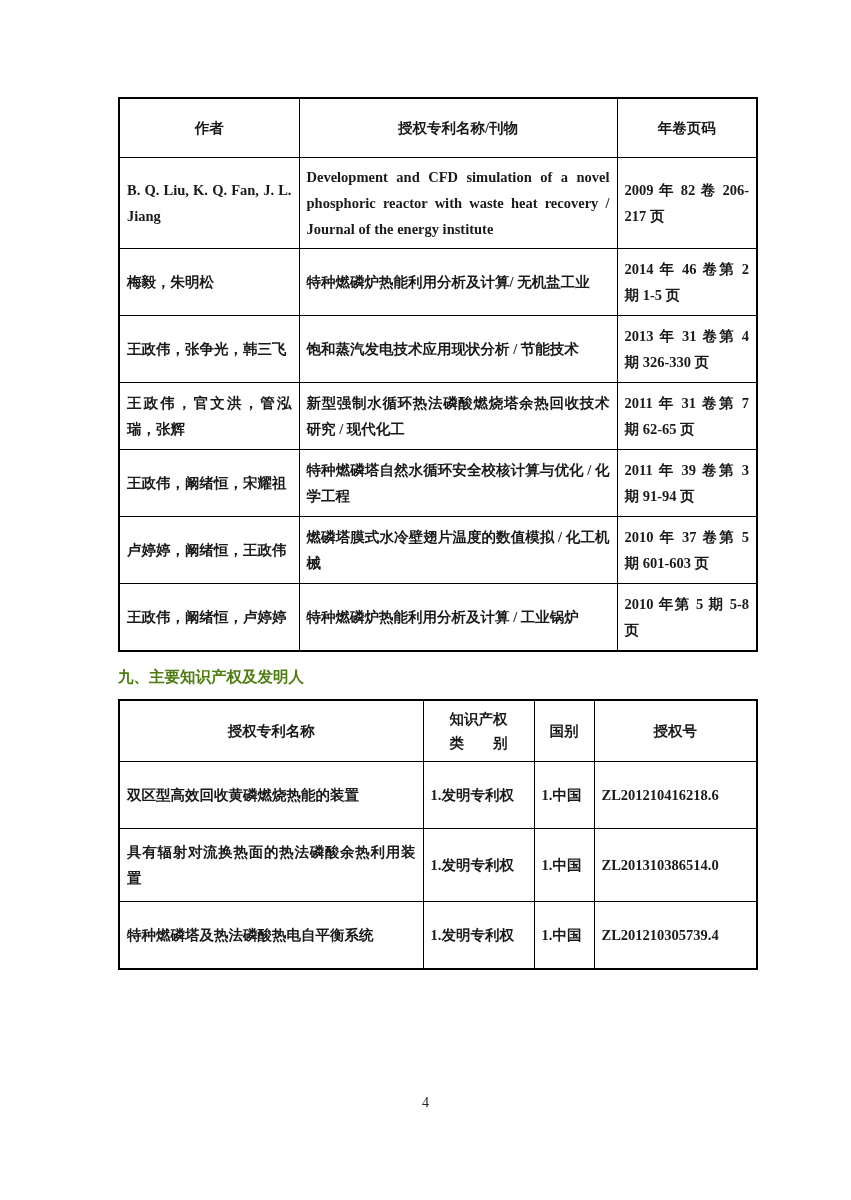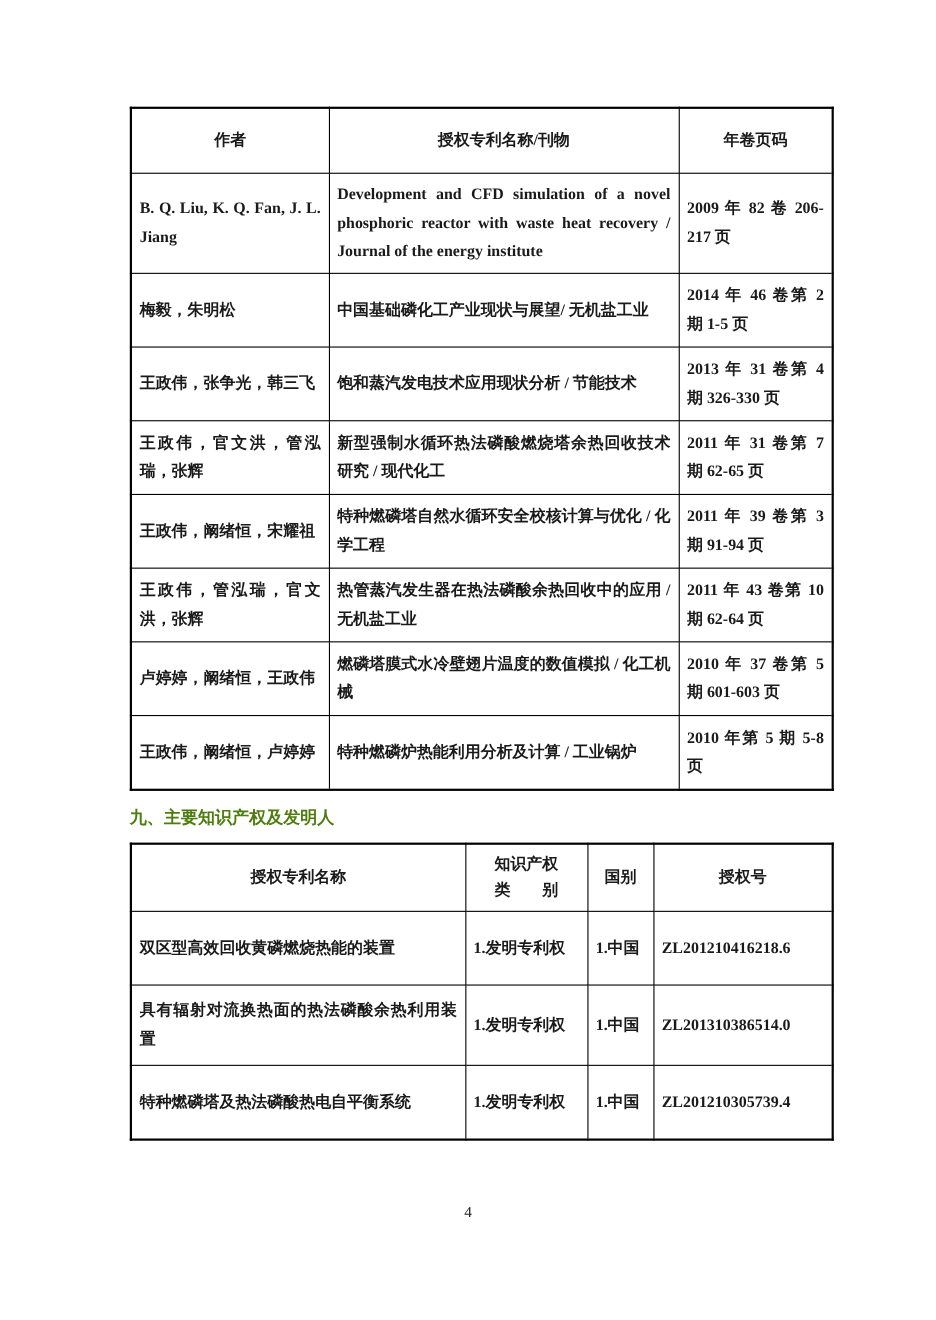--- a/index.html
+++ b/index.html
@@ -92,42 +92,37 @@
           <td class="hdr">授权专利名称/刊物</td>
           <td class="hdr">年卷页码</td>
         </tr>
         <tr class="h-row1">
           <td class="just">B. Q. Liu, K. Q. Fan, J. L. Jiang</td>
           <td class="just">Development and CFD simulation of a novel phosphoric reactor with waste heat recovery / Journal of the energy institute</td>
           <td class="just">2009 年 82 卷 206-217 页</td>
         </tr>
         <tr class="h-row">
           <td class="just">梅毅，朱明松</td>
-          <td class="just">中国基础磷化工产业现状与展望/ 无机盐工业</td>
+          <td class="just">特种燃磷炉热能利用分析及计算/ 无机盐工业</td>
           <td class="just">2014 年 46 卷第 2 期 1-5 页</td>
         </tr>
         <tr class="h-row">
           <td class="just">王政伟，张争光，韩三飞</td>
           <td class="just">饱和蒸汽发电技术应用现状分析 / 节能技术</td>
           <td class="just">2013 年 31 卷第 4 期 326-330 页</td>
         </tr>
         <tr class="h-row">
           <td class="just">王政伟，官文洪，管泓瑞，张辉</td>
           <td class="just">新型强制水循环热法磷酸燃烧塔余热回收技术研究 / 现代化工</td>
           <td class="just">2011 年 31 卷第 7 期 62-65 页</td>
         </tr>
         <tr class="h-row">
           <td class="just">王政伟，阚绪恒，宋耀祖</td>
           <td class="just">特种燃磷塔自然水循环安全校核计算与优化 / 化学工程</td>
           <td class="just">2011 年 39 卷第 3 期 91-94 页</td>
-        </tr>
-        <tr class="h-row">
-          <td class="just">王政伟，管泓瑞，官文洪，张辉</td>
-          <td class="just">热管蒸汽发生器在热法磷酸余热回收中的应用 / 无机盐工业</td>
-          <td class="just">2011 年 43 卷第 10 期 62-64 页</td>
         </tr>
         <tr class="h-row">
           <td class="just">卢婷婷，阚绪恒，王政伟</td>
           <td class="just">燃磷塔膜式水冷壁翅片温度的数值模拟 / 化工机械</td>
           <td class="just">2010 年 37 卷第 5 期 601-603 页</td>
         </tr>
         <tr class="h-row">
           <td class="just">王政伟，阚绪恒，卢婷婷</td>
           <td class="just">特种燃磷炉热能利用分析及计算 / 工业锅炉</td>
           <td class="just">2010 年第 5 期 5-8 页</td>

